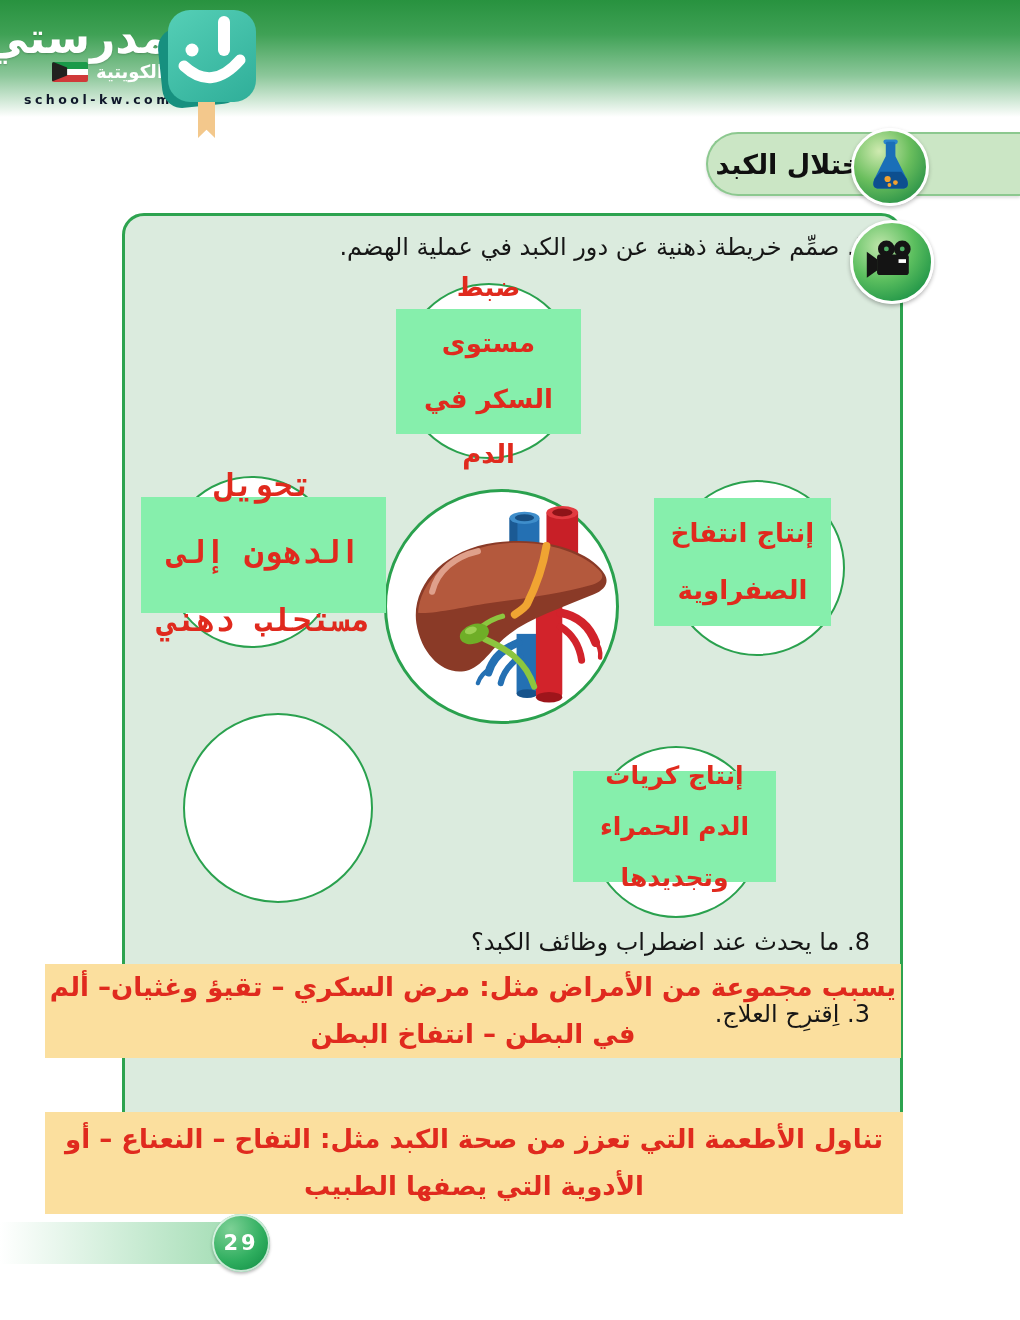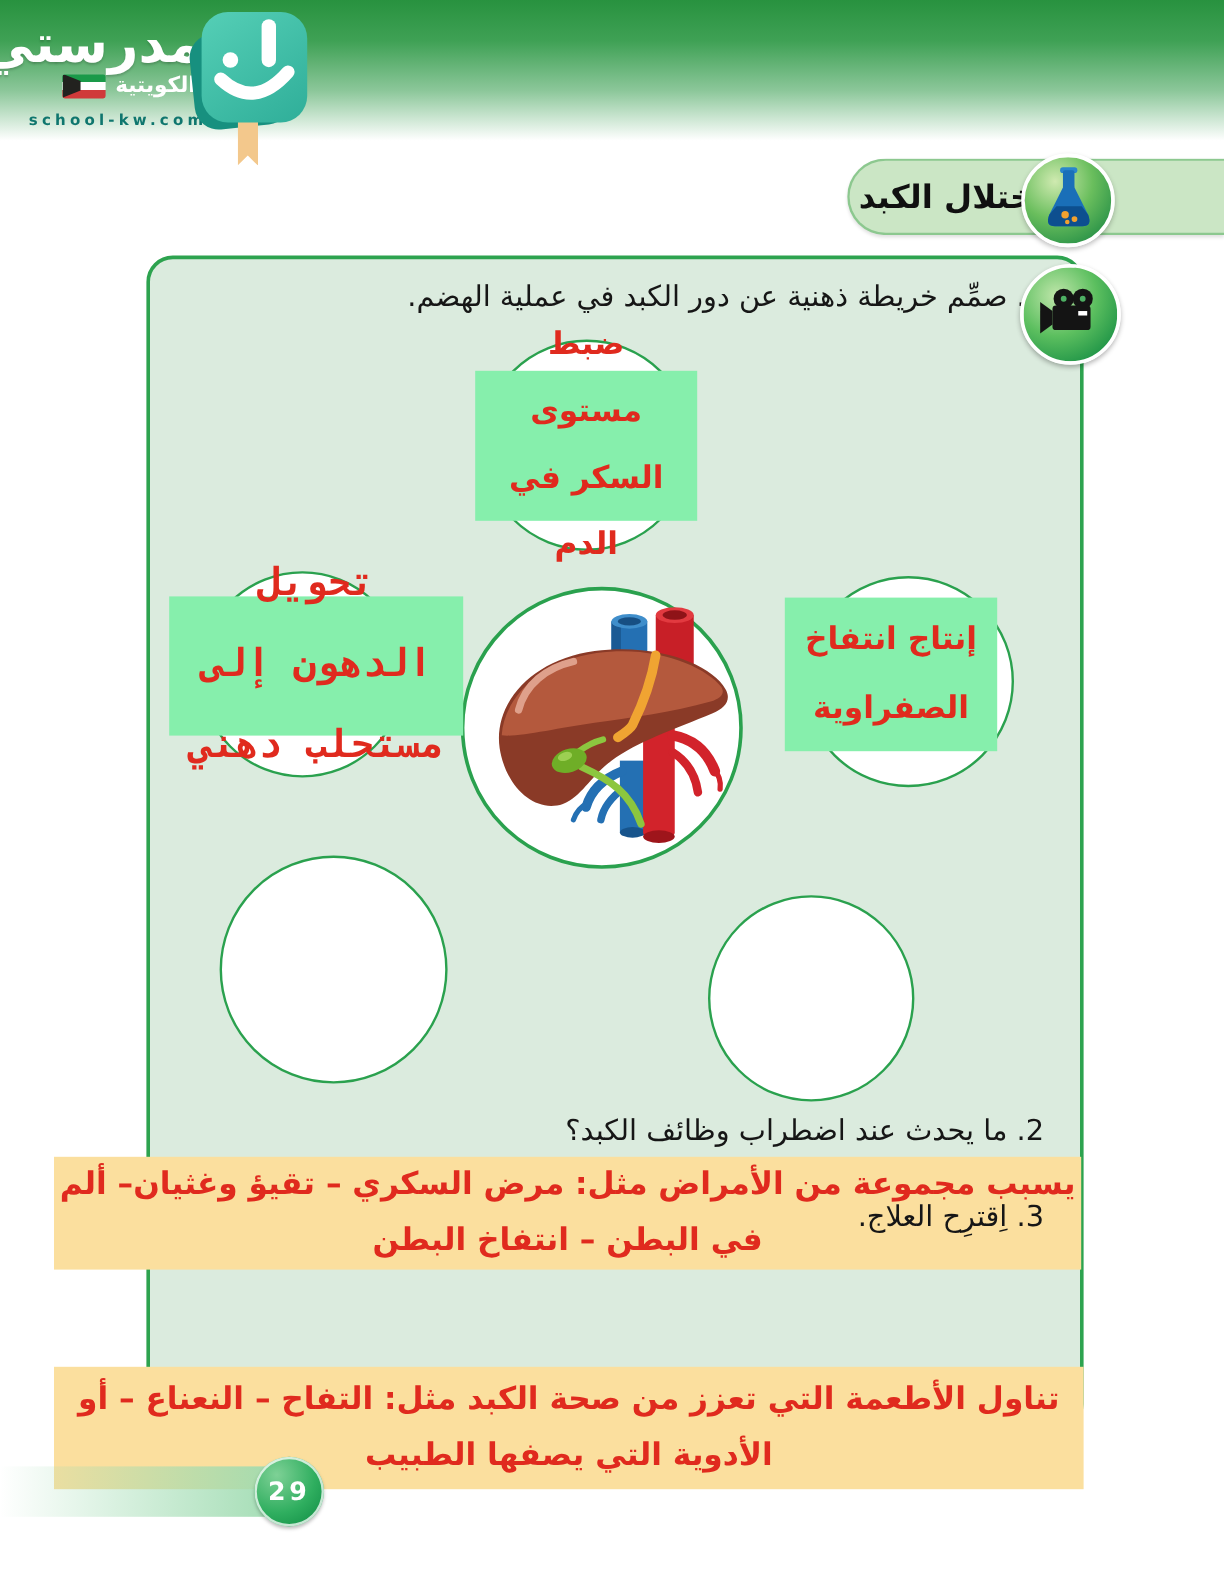--- a/index.html
+++ b/index.html
@@ -12,21 +12,21 @@
     background:linear-gradient(180deg,#28923f 0%,#3fa155 28%,#8cc79a 62%,#ffffff 96%); }
   #brand-name { position:absolute; left:18px; top:12px; width:150px; text-align:center;
     color:#fff; font-size:44px; font-weight:bold; text-shadow:0 1px 2px rgba(0,0,0,.18); direction:rtl; }
   #brand-sub-row { position:absolute; left:52px; top:61px; display:flex; align-items:center; gap:8px; }
   #kuwait-flag { width:36px; height:20px; position:relative;
     background:linear-gradient(180deg,#1a9a49 0 33%,#ffffff 33% 66%,#d03a3a 66% 100%);
     border-radius:2px; overflow:hidden; }
   #kuwait-flag .mast { position:absolute; left:0; top:0; width:100%; height:100%;
     background:#22221f; clip-path:polygon(0 0,42% 30%,42% 70%,0 100%); }
   #brand-sub { color:#fff; font-size:18px; font-weight:bold; direction:rtl; }
-  #brand-url { position:absolute; left:24px; top:92px; color:#0f766e; font-size:12.5px;
+  #brand-url { position:absolute; left:24px; top:92px; color:#0f172a; font-size:12.5px;
     letter-spacing:3.5px; font-weight:bold; }
   
   #app-logo { position:absolute; left:160px; top:10px; width:104px; height:138px; }
   #app-logo .shadow-sq { position:absolute; left:0px; top:16px; width:80px; height:80px;
     background:#17907f; border-radius:20px; transform:rotate(-6deg); }
   #app-logo .bookmark { position:absolute; left:38px; top:90px; width:17px; height:38px;
     background:#f3c88c; clip-path:polygon(0 0,100% 0,100% 100%,50% 78%,0 100%); }
   #app-logo .main-sq { position:absolute; left:8px; top:0px; width:88px; height:92px;
     background:linear-gradient(145deg,#55cfb6,#2fae99); border-radius:22px; }
 
@@ -74,21 +74,21 @@
   #note-top  { left:396px; top:309px; width:185px; height:125px; font-size:26px; line-height:2.15; }
   #note-left { left:141px; top:497px; width:245px; height:116px; font-size:32px; line-height:2.1;font-family:Liberation Mono, monospace; }
   #note-right{ left:654px; top:498px; width:177px; height:128px; font-size:26px; line-height:2.2; }
   #note-bl   { left:149px; top:699px; width:257px; height:211px; font-size:26px; line-height:1.95; }
   #note-br   { left:573px; top:771px; width:203px; height:111px; font-size:25px; line-height:2.05; }
 
   .answer { position:absolute; background:#fbdf9e; color:#e02a1e; font-weight:bold;
     direction:rtl; text-align:center; font-size:26px; line-height:1.8;
     display:flex; align-items:center; justify-content:center; padding:4px 0; }
   #answer2 { left:45px; top:964px; width:856px; height:94px; }
-  #answer3 { left:45px; top:1112px; width:858px; height:102px;margin-top:27px; }
+  #answer3 { left:45px; top:1112px; width:858px; height:102px; }
 
   
   #page-bar { position:absolute; left:0; top:1222px; width:246px; height:42px;
     background:linear-gradient(to left,#9edbb0,rgba(255,255,255,0)); }
   #page-circle { position:absolute; left:212px; top:1214px; width:58px; height:58px;
     border-radius:50%;
     background:radial-gradient(circle at 32% 26%,#7ed196,#2fae5f 55%,#17944a 85%);
     box-shadow:inset 0 0 0 2px rgba(255,255,255,.75), 0 2px 3px rgba(0,0,0,.25);
     display:flex; align-items:center; justify-content:center;
     color:#fff; font-size:21px; font-weight:bold; letter-spacing:3px; }
@@ -190,22 +190,23 @@
       <path d="M96,142 C104,136 112,132 120,130" stroke="#8cc63f" stroke-width="6" fill="none" stroke-linecap="round"></path>
       <path d="M100,156 C126,168 146,180 156,210" stroke="#8cc63f" stroke-width="7" fill="none" stroke-linecap="round"></path>
       <ellipse cx="88" cy="150" rx="17" ry="11" fill="#6fae27" transform="rotate(-18 88 150)"></ellipse>
       <ellipse cx="84" cy="146" rx="7" ry="4" fill="#9ccf52" transform="rotate(-18 84 146)"></ellipse>
     </svg>
   </div>
 
   <div id="note-top" class="note">ضبط مستوى السكر في الدم</div>
   <div id="note-left" class="note">تحويل الدهون إلى مستحلب دهني</div>
   <div id="note-right" class="note">إنتاج انتفاخ الصفراوية</div>
-
-  <div id="q2-text" class="question">2. ما يحدث عند اضطراب وظائف الكبد؟</div>
+  <div id="note-br" class="note">إنتاج كريات الدم الحمراء وتجديدها</div>
+
+  <div id="q2-text" class="question">8. ما يحدث عند اضطراب وظائف الكبد؟</div>
   <div id="answer2" class="answer">يسبب مجموعة من الأمراض مثل: مرض السكري – تقيؤ وغثيان– ألم في البطن – انتفاخ البطن</div>
   <div id="q3-text" class="question">3. اِقترِح العلاج.</div>
   <div id="answer3" class="answer">تناول الأطعمة التي تعزز من صحة الكبد مثل: التفاح – النعناع – أو الأدوية التي يصفها الطبيب</div>
 
   <div id="page-bar"></div>
   <div id="page-circle">29</div>
 
 </div>
 
 </body></html>

